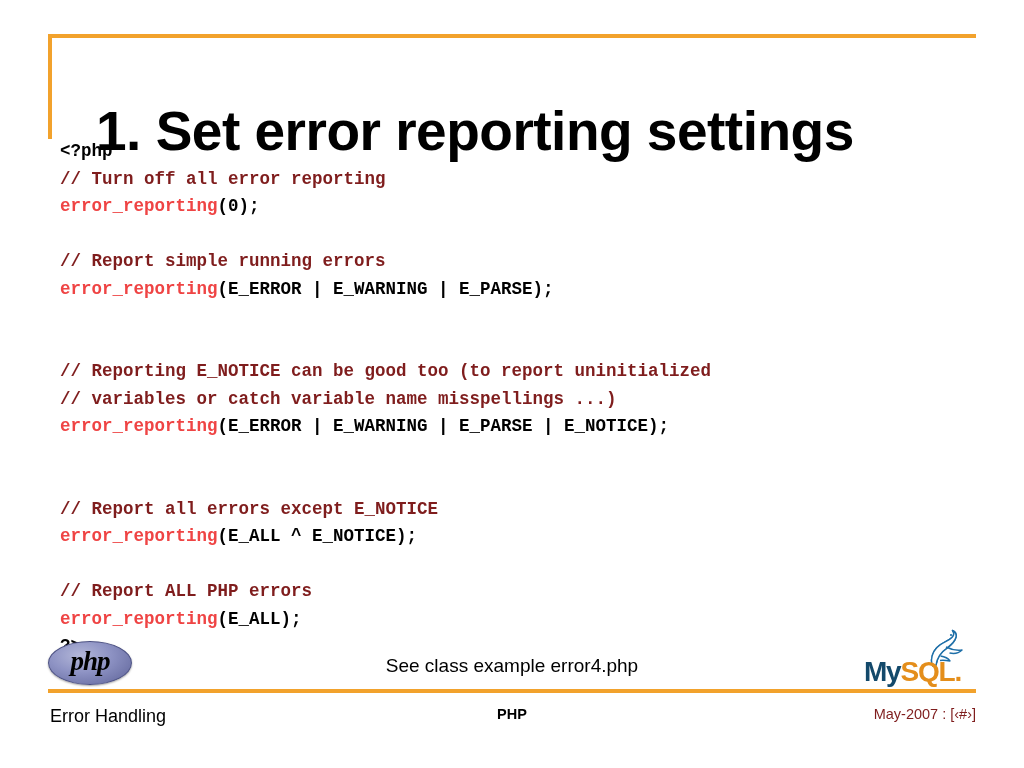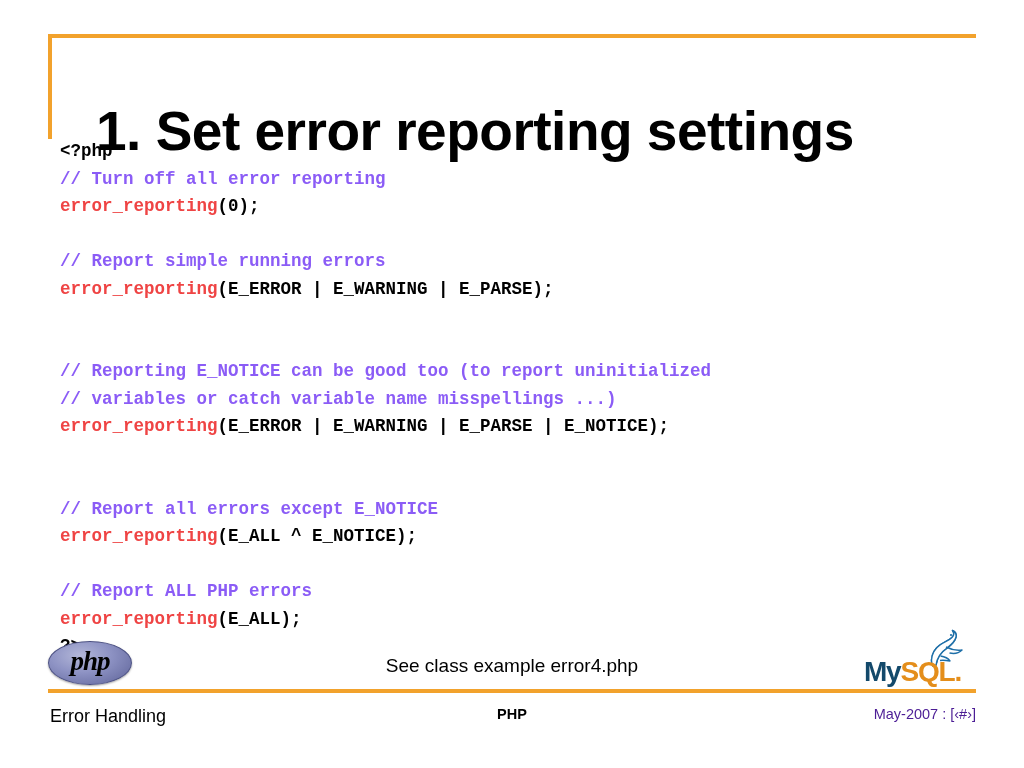--- a/index.html
+++ b/index.html
@@ -56,21 +56,21 @@
     font-family: "Liberation Mono", "DejaVu Sans Mono", monospace;
     font-size: 17.5px;
     font-weight: bold;
     line-height: 27.5px;
     white-space: pre;
     color: #000000;
   }
   .code-line { height: 27.5px; }
   .code-line.blank { height: 27.5px; }
   .tok-tag  { color: #000000; }
-  .tok-comment { color: #8b5cf6; }
+  .tok-comment { color: #7f1d1d; }
   .tok-func { color: #ef4444; }
   .tok-plain { color: #000000; }
 
   
   #slide-caption {
     position: absolute;
     left: 0;
     top: 655px;
     width: 1024px;
     text-align: center;
@@ -162,21 +162,21 @@
     text-align: center;
     font-size: 14.5px;
     font-weight: bold;
     color: #000000;
   }
   #footer-right {
     position: absolute;
     right: 48px;
     top: 706px;
     font-size: 14.5px;
-    color: #4c1d95;
+    color: #7f1d1d;
     white-space: pre;
   }
 </style>
 </head>
 <body>
 
 <div id="slide-frame-top"></div>
 <div id="slide-frame-left"></div>
 
 <h1 id="slide-title">1. Set error reporting settings</h1>

